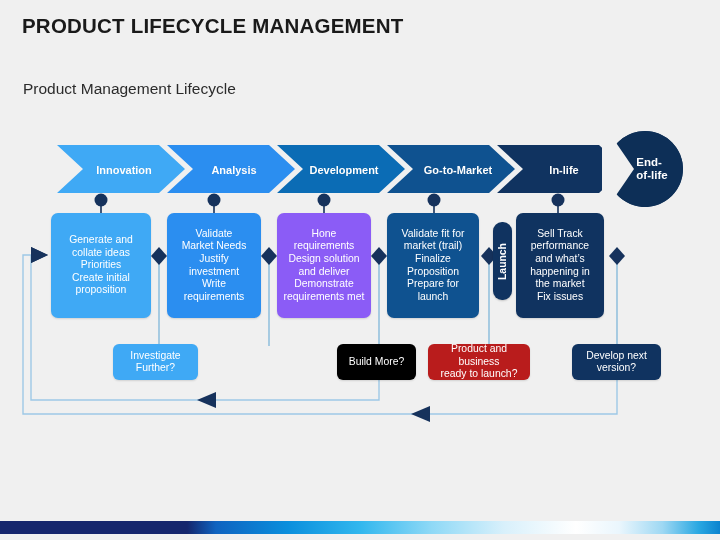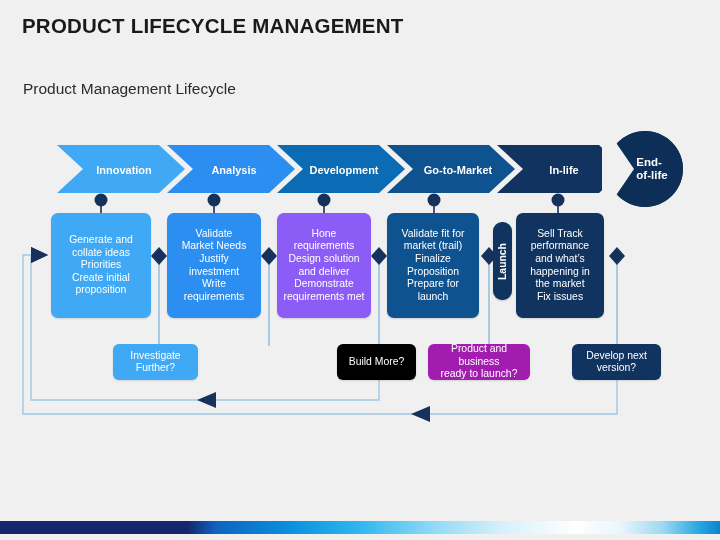--- a/index.html
+++ b/index.html
@@ -216,21 +216,21 @@
     </div>
   </div>
 
 
   <div class="dec-box" style="left:337px;top:344px;width:79px;height:36px;background:#000000;">
     <div>
       <div>Build More?</div>
     </div>
   </div>
 
-  <div class="dec-box" style="left:428px;top:344px;width:102px;height:36px;background:#a21caf;">
+  <div class="dec-box" style="left:428px;top:344px;width:102px;height:36px;background:#b91c1c;">
     <div>
       <div>Product and business</div>
       <div>ready to launch?</div>
     </div>
   </div>
 
   <div class="dec-box" style="left:572px;top:344px;width:89px;height:36px;background:#103360;">
     <div>
       <div>Develop next</div>
       <div>version?</div>

